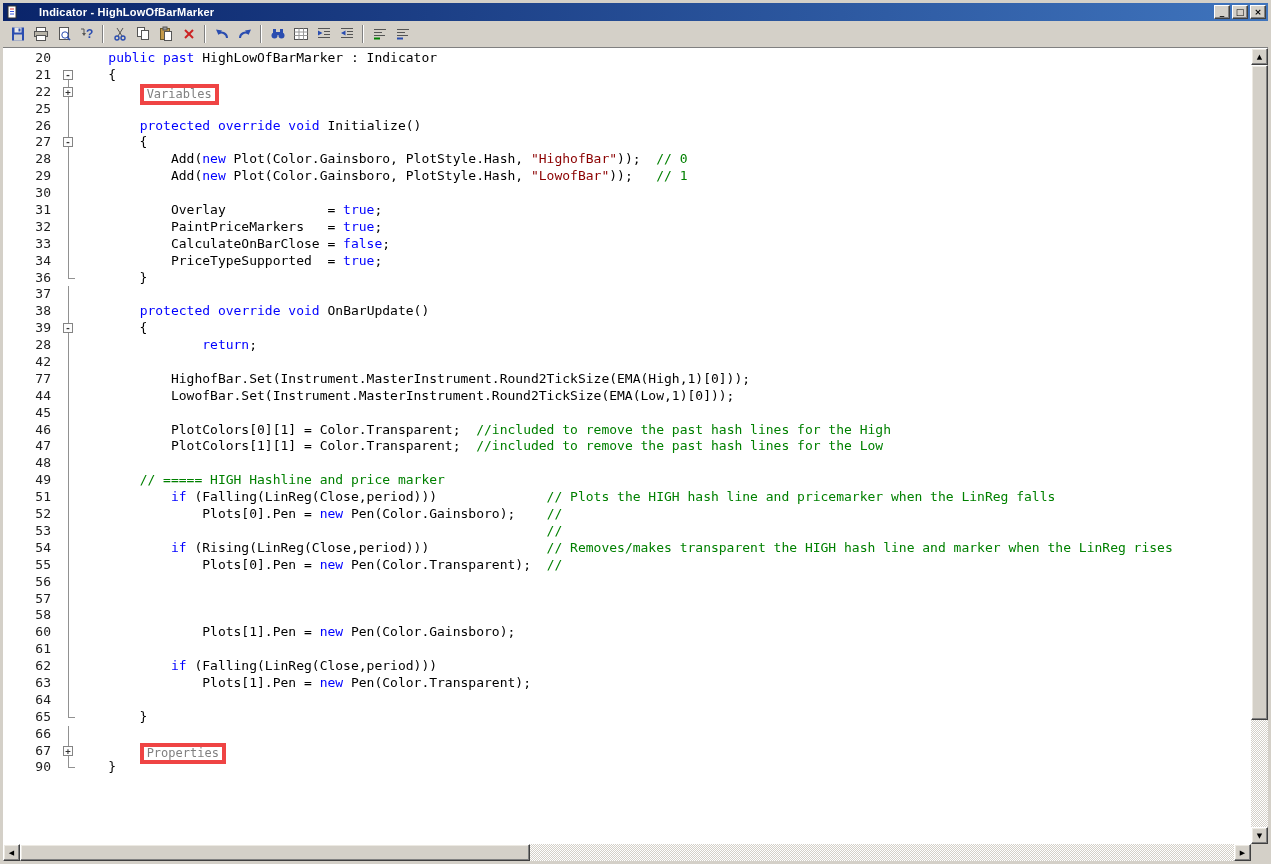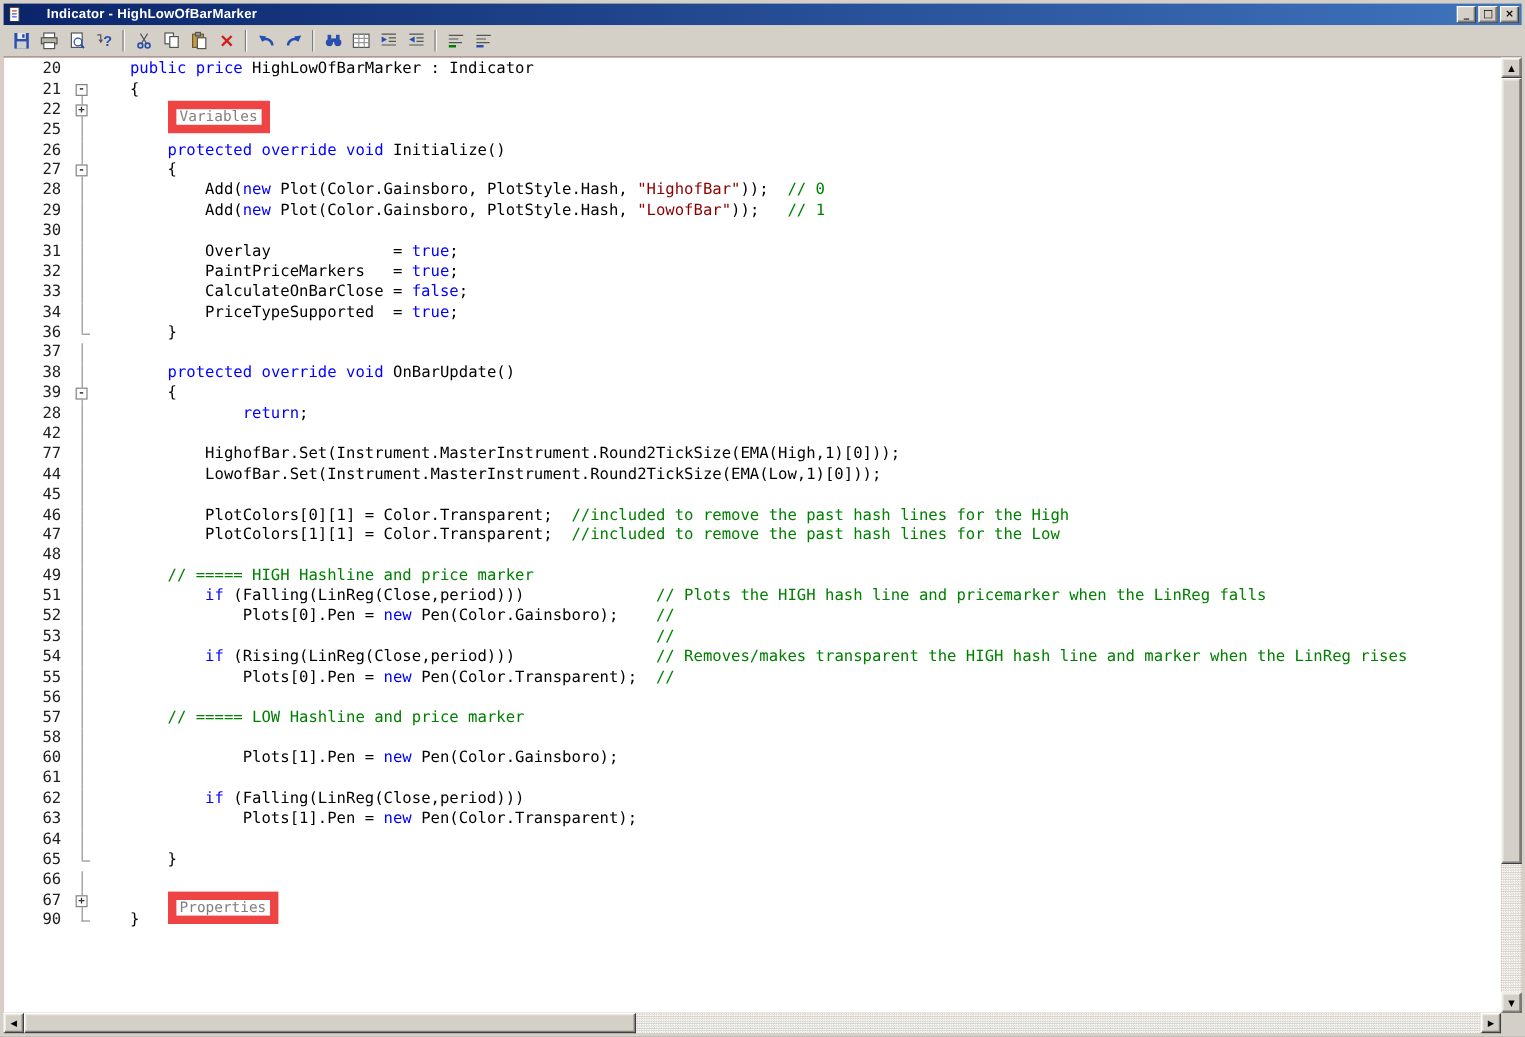--- a/index.html
+++ b/index.html
@@ -6,37 +6,37 @@
   html,body{width:1271px;height:864px;overflow:hidden;font-family:"Liberation Sans",sans-serif}
   .window{width:100%;height:100%;background:#d4d0c8;border:3px solid #d4d0c8;outline:1px solid #404040;display:flex;flex-direction:column}
   .titlebar{flex:0 0 18px;height:18px;background:linear-gradient(90deg,var(--tb-a,#0a246a),var(--tb-b,#3f74bd));display:flex;align-items:center;padding:0 2px;gap:20px}
   .wicon{width:14px;height:14px;display:flex;align-items:center;justify-content:center}
   .wtitle{flex:1;color:#fff;font-size:11px;font-weight:bold;white-space:nowrap;overflow:hidden;letter-spacing:.2px}
   .wbtns{display:flex;gap:2px;align-items:center}
   .wbtn{width:16px;height:14px;background:#d4d0c8;border:1px solid;border-color:#ffffff #404040 #404040 #ffffff;box-shadow:inset -1px -1px 0 #808080;font:bold 9px/11px "DejaVu Sans",sans-serif;text-align:center;color:#000;padding:0;cursor:default}
   .toolbar{flex:0 0 27px;background:#d4d0c8;display:flex;align-items:center;padding:2px 3px;border-bottom:1px solid #808080}
   .tbtn{width:23px;height:22px;background:transparent;border:1px solid transparent;display:flex;align-items:center;justify-content:center;padding:0}
   .tsep{width:2px;height:18px;border-left:1px solid #808080;border-right:1px solid #ffffff;margin:0 4px}
-  .main{flex:1;display:flex;min-height:0;background:#ef4444}
+  .main{flex:1;display:flex;min-height:0;background:#86efac}
   .codearea{flex:1;overflow:hidden;padding-top:2px;font:13px/16.9px "DejaVu Sans Mono",monospace;background:#fff}
   .line{height:16.9px;display:flex;white-space:pre}
   .ln{flex:0 0 58px;width:58px;text-align:right;padding-right:10px;color:var(--c-num,#202020)}
   .fold{flex:0 0 16px;width:16px;position:relative}
   .vl{position:absolute;left:7px;width:1px;background:#919191}
   .vl.full{top:0;bottom:0}
   .vl.bot{top:13px;bottom:0}
   .vl.top{top:0;height:50%}
   .stub{position:absolute;left:7px;top:8px;width:7px;height:1px;background:#919191}
   .fbox{position:absolute;left:2px;top:3px;width:10px;height:10px;border:1px solid #848484;background:#fcfcfc;color:#333;font:bold 9px/8px "DejaVu Sans Mono",monospace;text-align:center}
   .code{flex:1;white-space:pre}
   .t-p{color:var(--c-plain,#000)}
   .t-k{color:var(--c-kw,#0000ff)}
   .t-c{color:var(--c-com,#008000)}
   .t-s{color:var(--c-str,#8b0000)}
-  .t-g{color:var(--c-region,#808080);border:7px solid #ef4444;padding:0 3px;display:inline-block;line-height:13px;font-size:12px;background:#fff}
+  .t-g{color:var(--c-region,#808080);border:4px solid #ef4444;padding:0 3px;display:inline-block;line-height:13px;font-size:12px;background:#fff}
   .sbtrack{background-color:#d4d0c8;background-image:conic-gradient(#ffffff 25%,transparent 0 50%,#ffffff 0 75%,transparent 0);background-size:2px 2px}
   .vscroll{flex:0 0 17px;width:17px;display:flex;flex-direction:column}
   .sbtn{flex:0 0 17px;height:17px;background:#d4d0c8;border:1px solid;border-color:#ffffff #404040 #404040 #ffffff;box-shadow:inset -1px -1px 0 #808080,inset 1px 1px 0 #ece9e2;display:flex;align-items:center;justify-content:center;font:7px "DejaVu Sans",sans-serif;color:#000}
   .vtrack{flex:1;position:relative}
   .vthumb{position:absolute;left:0;right:0;top:0;height:86%;background:#d4d0c8;border:1px solid;border-color:#ffffff #404040 #404040 #ffffff;box-shadow:inset -1px -1px 0 #808080,inset 1px 1px 0 #ece9e2}
   .hbar{flex:0 0 17px;height:17px;display:flex}
   .hscroll{flex:1;display:flex}
   .hbtn{width:17px;flex:0 0 17px}
   .htrack{flex:1;position:relative}
   .hthumb{position:absolute;top:0;bottom:0;left:0;width:42%;background:#d4d0c8;border:1px solid;border-color:#ffffff #404040 #404040 #ffffff;box-shadow:inset -1px -1px 0 #808080,inset 1px 1px 0 #ece9e2}
@@ -187,21 +187,21 @@
           <line x1="2" y1="6.5" x2="10" y2="6.5" stroke="#555"></line>
           <line x1="2" y1="9.5" x2="13" y2="9.5" stroke="#555"></line>
           <line x1="2" y1="12.5" x2="8" y2="12.5" stroke="#2a4db0" stroke-width="2"></line>
         </svg>
       </button>
     </div>
 
   <div class="main">
     <div class="codearea">
       <div>
-          <div class="line"><span class="ln">20</span><span class="fold"></span><span class="code"><span class="t-p">    </span><span class="t-k">public</span><span class="t-p"> </span><span class="t-k">price</span><span class="t-p"> HighLowOfBarMarker : Indicator</span></span></div>
+          <div class="line"><span class="ln">20</span><span class="fold"></span><span class="code"><span class="t-p">    </span><span class="t-k">public</span><span class="t-p"> </span><span class="t-k">past</span><span class="t-p"> HighLowOfBarMarker : Indicator</span></span></div>
           <div class="line"><span class="ln">21</span><span class="fold"><i class="vl bot"></i><b class="fbox">-</b></span><span class="code"><span class="t-p">    {</span></span></div>
           <div class="line"><span class="ln">22</span><span class="fold"><i class="vl full"></i><b class="fbox">+</b></span><span class="code"><span class="t-p">        </span><span class="t-g">Variables</span></span></div>
           <div class="line"><span class="ln">25</span><span class="fold"><i class="vl full"></i></span><span class="code"></span></div>
           <div class="line"><span class="ln">26</span><span class="fold"><i class="vl full"></i></span><span class="code"><span class="t-p">        </span><span class="t-k">protected</span><span class="t-p"> </span><span class="t-k">override</span><span class="t-p"> </span><span class="t-k">void</span><span class="t-p"> Initialize()</span></span></div>
           <div class="line"><span class="ln">27</span><span class="fold"><i class="vl full"></i><b class="fbox">-</b></span><span class="code"><span class="t-p">        {</span></span></div>
           <div class="line"><span class="ln">28</span><span class="fold"><i class="vl full"></i></span><span class="code"><span class="t-p">            Add(</span><span class="t-k">new</span><span class="t-p"> Plot(Color.Gainsboro, PlotStyle.Hash, </span><span class="t-s">"HighofBar"</span><span class="t-p">));  </span><span class="t-c">// 0</span></span></div>
           <div class="line"><span class="ln">29</span><span class="fold"><i class="vl full"></i></span><span class="code"><span class="t-p">            Add(</span><span class="t-k">new</span><span class="t-p"> Plot(Color.Gainsboro, PlotStyle.Hash, </span><span class="t-s">"LowofBar"</span><span class="t-p">));   </span><span class="t-c">// 1</span></span></div>
           <div class="line"><span class="ln">30</span><span class="fold"><i class="vl full"></i></span><span class="code"></span></div>
           <div class="line"><span class="ln">31</span><span class="fold"><i class="vl full"></i></span><span class="code"><span class="t-p">            Overlay             = </span><span class="t-k">true</span><span class="t-p">;</span></span></div>
           <div class="line"><span class="ln">32</span><span class="fold"><i class="vl full"></i></span><span class="code"><span class="t-p">            PaintPriceMarkers   = </span><span class="t-k">true</span><span class="t-p">;</span></span></div>
@@ -219,21 +219,21 @@
           <div class="line"><span class="ln">46</span><span class="fold"><i class="vl full"></i></span><span class="code"><span class="t-p">            PlotColors[0][1] = Color.Transparent;  </span><span class="t-c">//included to remove the past hash lines for the High</span></span></div>
           <div class="line"><span class="ln">47</span><span class="fold"><i class="vl full"></i></span><span class="code"><span class="t-p">            PlotColors[1][1] = Color.Transparent;  </span><span class="t-c">//included to remove the past hash lines for the Low</span></span></div>
           <div class="line"><span class="ln">48</span><span class="fold"><i class="vl full"></i></span><span class="code"></span></div>
           <div class="line"><span class="ln">49</span><span class="fold"><i class="vl full"></i></span><span class="code"><span class="t-p">        </span><span class="t-c">// ===== HIGH Hashline and price marker</span></span></div>
           <div class="line"><span class="ln">51</span><span class="fold"><i class="vl full"></i></span><span class="code"><span class="t-p">            </span><span class="t-k">if</span><span class="t-p"> (Falling(LinReg(Close,period)))              </span><span class="t-c">// Plots the HIGH hash line and pricemarker when the LinReg falls</span></span></div>
           <div class="line"><span class="ln">52</span><span class="fold"><i class="vl full"></i></span><span class="code"><span class="t-p">                Plots[0].Pen = </span><span class="t-k">new</span><span class="t-p"> Pen(Color.Gainsboro);    </span><span class="t-c">//</span></span></div>
           <div class="line"><span class="ln">53</span><span class="fold"><i class="vl full"></i></span><span class="code"><span class="t-p">                                                            </span><span class="t-c">//</span></span></div>
           <div class="line"><span class="ln">54</span><span class="fold"><i class="vl full"></i></span><span class="code"><span class="t-p">            </span><span class="t-k">if</span><span class="t-p"> (Rising(LinReg(Close,period)))               </span><span class="t-c">// Removes/makes transparent the HIGH hash line and marker when the LinReg rises</span></span></div>
           <div class="line"><span class="ln">55</span><span class="fold"><i class="vl full"></i></span><span class="code"><span class="t-p">                Plots[0].Pen = </span><span class="t-k">new</span><span class="t-p"> Pen(Color.Transparent);  </span><span class="t-c">//</span></span></div>
           <div class="line"><span class="ln">56</span><span class="fold"><i class="vl full"></i></span><span class="code"></span></div>
-          <div class="line"><span class="ln">57</span><span class="fold"><i class="vl full"></i></span><span class="code"><span class="t-p">        </span><span class="t-c">// ===== LOW Hashline and price marker</span></span></div>
+          <div class="line"><span class="ln">57</span><span class="fold"><i class="vl full"></i></span><span class="code"><span class="t-p">        </span></span></div>
           <div class="line"><span class="ln">58</span><span class="fold"><i class="vl full"></i></span><span class="code"></span></div>
           <div class="line"><span class="ln">60</span><span class="fold"><i class="vl full"></i></span><span class="code"><span class="t-p">                Plots[1].Pen = </span><span class="t-k">new</span><span class="t-p"> Pen(Color.Gainsboro);</span></span></div>
           <div class="line"><span class="ln">61</span><span class="fold"><i class="vl full"></i></span><span class="code"></span></div>
           <div class="line"><span class="ln">62</span><span class="fold"><i class="vl full"></i></span><span class="code"><span class="t-p">            </span><span class="t-k">if</span><span class="t-p"> (Falling(LinReg(Close,period)))</span></span></div>
           <div class="line"><span class="ln">63</span><span class="fold"><i class="vl full"></i></span><span class="code"><span class="t-p">                Plots[1].Pen = </span><span class="t-k">new</span><span class="t-p"> Pen(Color.Transparent);</span></span></div>
           <div class="line"><span class="ln">64</span><span class="fold"><i class="vl full"></i></span><span class="code"></span></div>
           <div class="line"><span class="ln">65</span><span class="fold"><i class="vl top"></i><i class="stub"></i></span><span class="code"><span class="t-p">        }</span></span></div>
           <div class="line"><span class="ln">66</span><span class="fold"><i class="vl full"></i></span><span class="code"></span></div>
           <div class="line"><span class="ln">67</span><span class="fold"><i class="vl full"></i><b class="fbox">+</b></span><span class="code"><span class="t-p">        </span><span class="t-g">Properties</span></span></div>
           <div class="line"><span class="ln">90</span><span class="fold"><i class="vl top"></i><i class="stub"></i></span><span class="code"><span class="t-p">    }</span></span></div>

